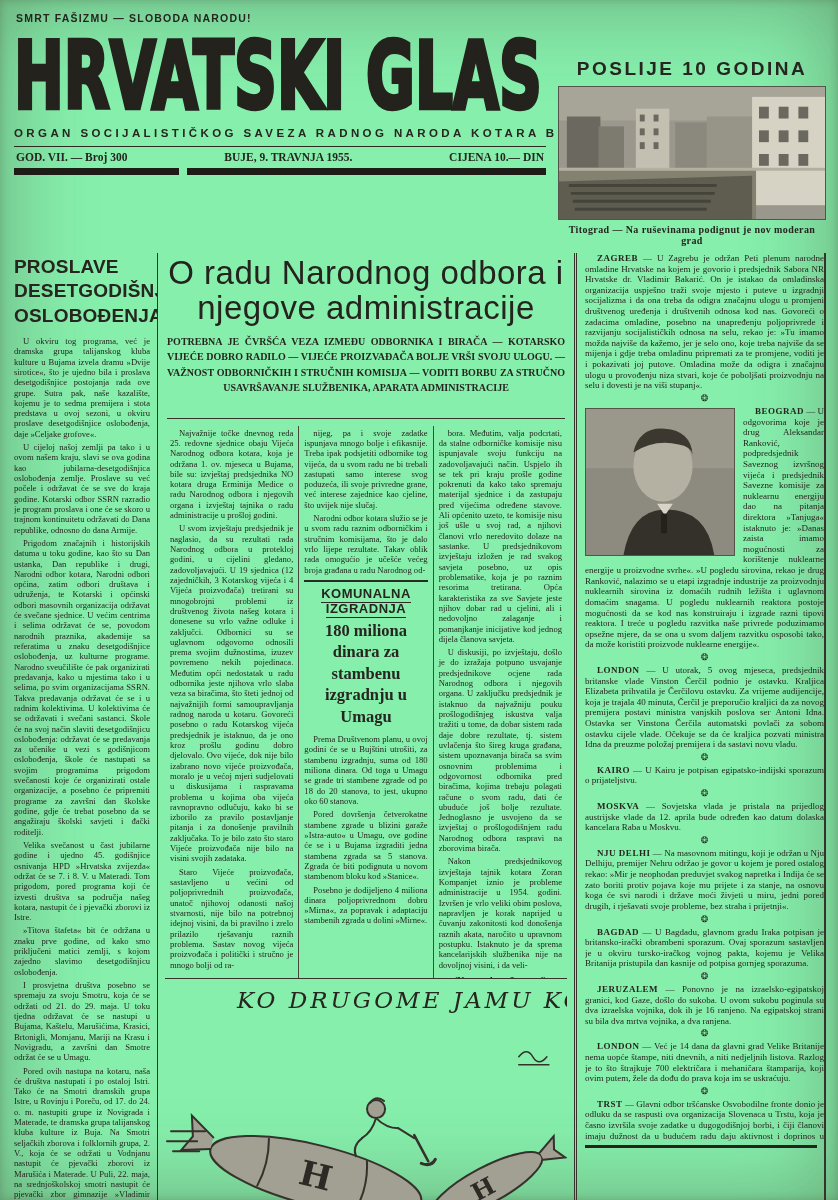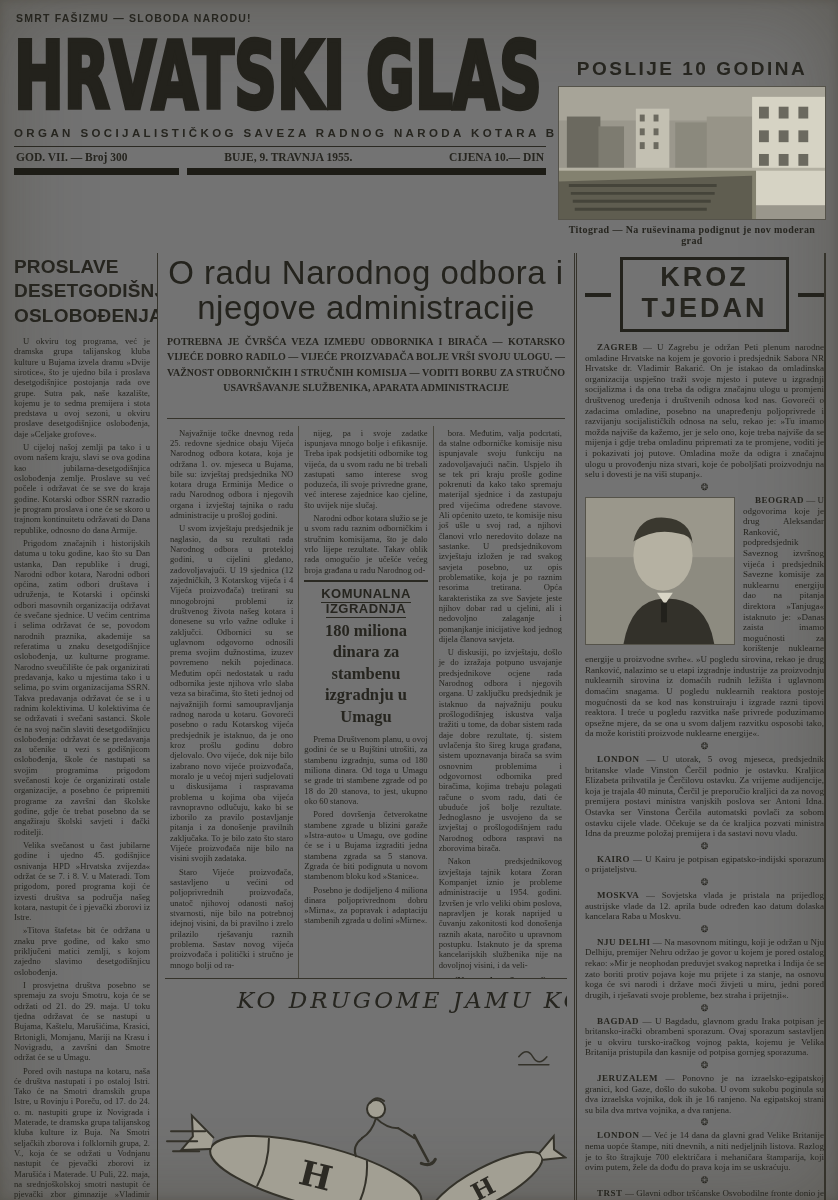--- a/index.html
+++ b/index.html
@@ -1,21 +1,21 @@
 <!DOCTYPE html>
 <html lang="hr"><head>
 <meta charset="utf-8">
 <style>
   html,body{margin:0;padding:0;}
   body{background:#8f8d83;}
   .page{
     position:relative;
     width:838px;height:1200px;
     margin:0 auto;
-    background:#737373;
+    background:#86efac;
     box-sizing:border-box;
     padding:10px 12px 0 14px;
     overflow:hidden;
     font-family:"Liberation Serif", serif;
     color:#26251f;
     box-shadow:inset 0 0 90px rgba(55,50,35,.38), inset 0 0 8px rgba(55,50,35,.25);
   }
   
   .mast-row{display:flex;gap:12px;}
   .mast-left{width:532px;flex:0 0 532px;}
@@ -221,25 +221,20 @@
 
             <path d="M6 96 h34 M2 106 h30 M8 116 h26"></path>
 
             <path d="M352 22 q 8 -10 14 0 q 6 10 14 0 M352 30 h30" stroke-width="1.5"></path>
           </g>
         </svg>
       </div>
     </section>
 
     <aside class="col-right">
-      <div class="news-title-row">
-        <span class="news-dash"></span>
-        <div class="news-title-box">KROZ TJEDAN</div>
-        <span class="news-dash"></span>
-      </div>
 
       <div class="news-items">
         <p><span class="news-city">ZAGREB</span> <span>— U Zagrebu je održan Peti plenum narodne omladine Hrvatske na kojem je govorio i predsjednik Sabora NR Hrvatske dr. Vladimir Bakarić. On je istakao da omladinska organizacija uspješno traži svoje mjesto i puteve u izgradnji socijalizma i da ona treba da odigra značajnu ulogu u promjeni društvenog uređenja i društvenih odnosa kod nas. Govoreći o zadacima omladine, posebno na unapređenju poljoprivrede i razvijanju socijalističkih odnosa na selu, rekao je: »Tu imamo možda najviše da kažemo, jer je selo ono, koje treba najviše da se mijenja i gdje treba omladinu pripremati za te promjene, voditi je i pokazivati joj putove. Omladina može da odigra i značajnu ulogu u provođenju niza stvari, koje će poboljšati proizvodnju na selu i dovesti je na viši stupanj«.</span></p>
         <div class="news-sep">❂</div>
 
         <div>
           <div class="portrait">
             <svg viewBox="0 0 150 148" preserveAspectRatio="none">
               <rect width="150" height="148" fill="#8d8b80"></rect>
               <rect width="150" height="60" fill="#9a978b"></rect>

